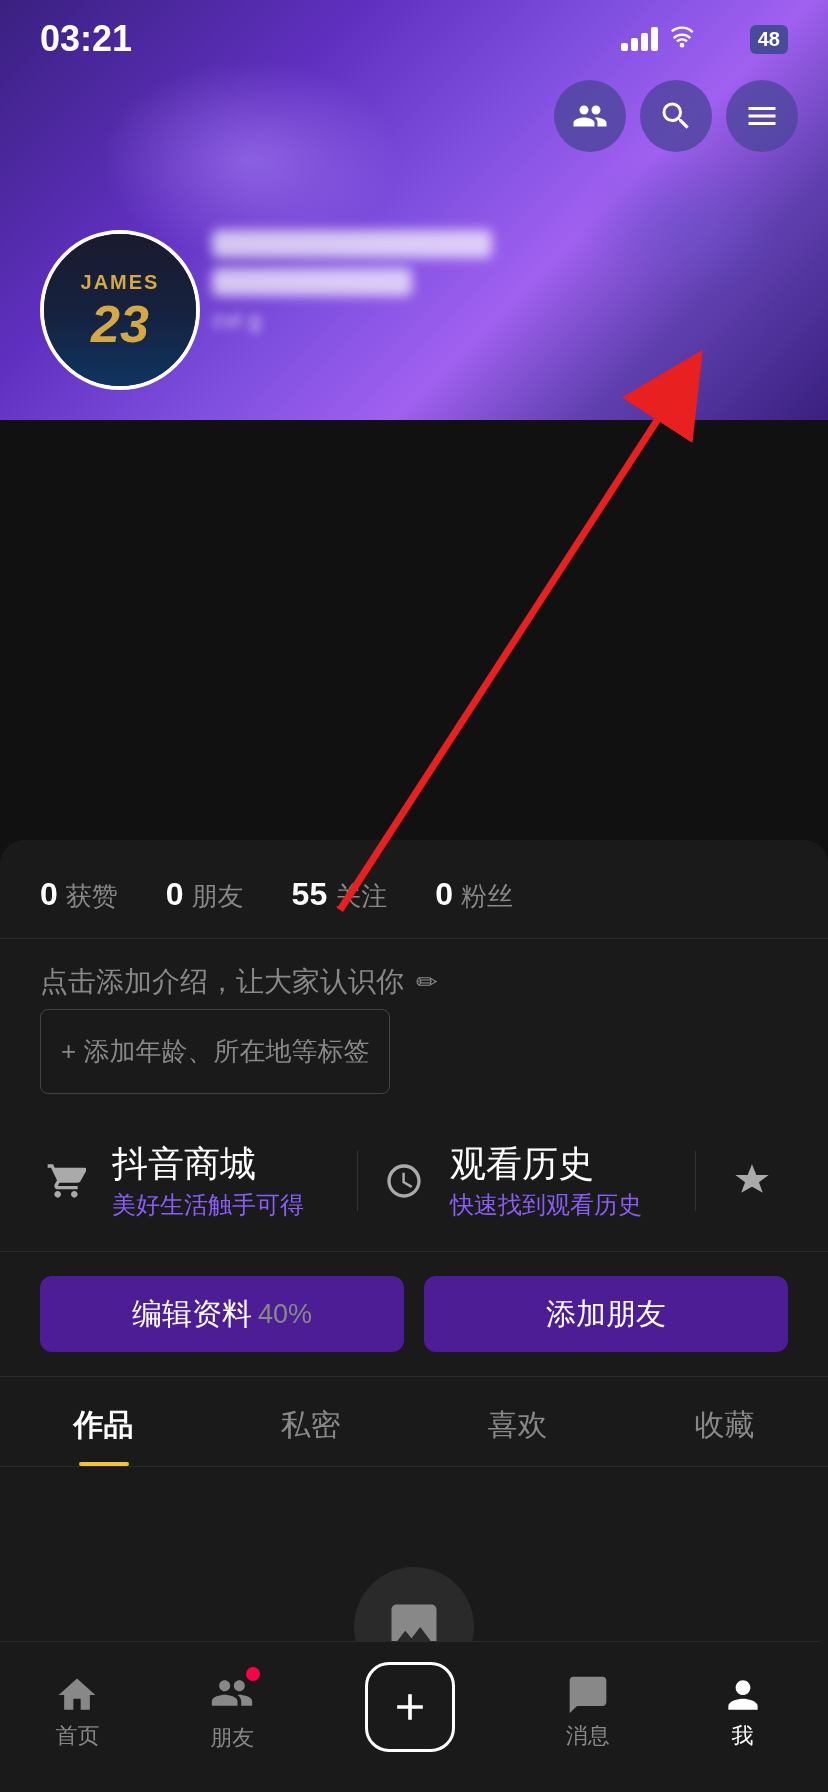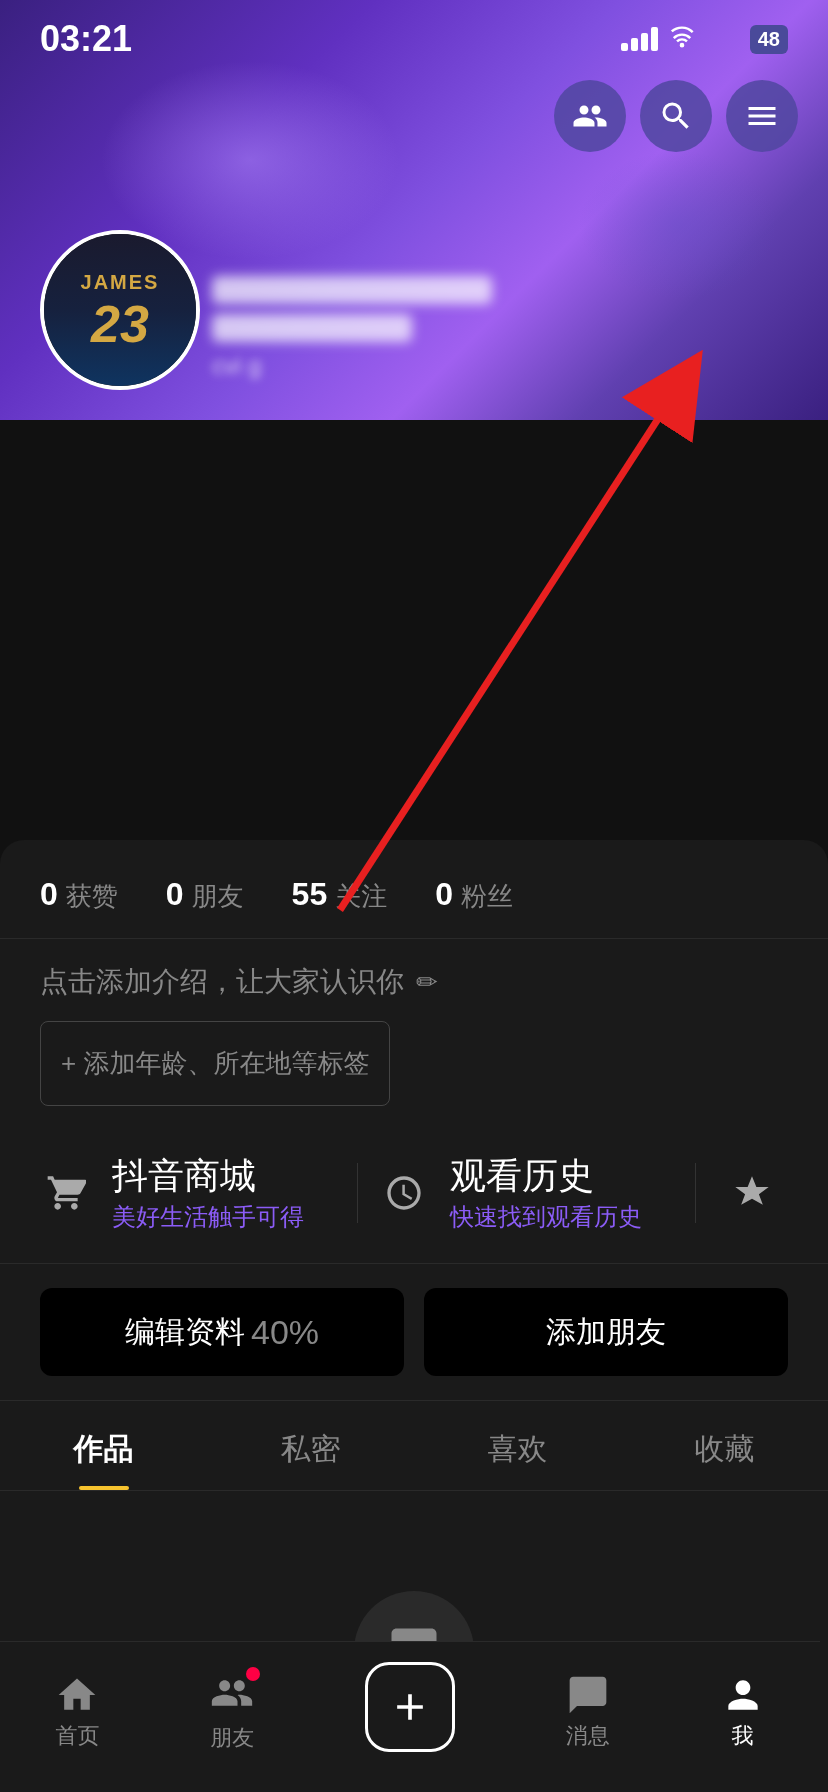--- a/index.html
+++ b/index.html
@@ -109,21 +109,20 @@
       height: 36px;
       fill: #fff;
     }
 
     
     .profile-area {
       position: absolute;
       bottom: 30px;
       left: 40px;
       display: flex;
-      align-items: flex-end;
       gap: 12px;
     }
     .avatar-circle {
       width: 160px;
       height: 160px;
       border-radius: 50%;
       border: 4px solid #fff;
       background: #222;
       overflow: hidden;
       display: flex;
@@ -211,21 +210,21 @@
     
     .bio-section {
       padding: 24px 40px 16px;
     }
     .bio-text {
       color: #888;
       font-size: 28px;
       display: flex;
       align-items: center;
       gap: 12px;
-      margin-bottom: 20px;
+      margin-bottom: 8px;
     }
     .edit-icon {
       font-size: 26px;
       color: #888;
     }
     .tag-btn {
       display: inline-flex;
       align-items: center;
       gap: 8px;
       border: 1px solid #444;
@@ -281,35 +280,35 @@
 
     
     .action-buttons {
       display: flex;
       gap: 20px;
       padding: 24px 40px;
       border-bottom: 1px solid #2a2a2a;
     }
     .profile-action-btn {
       flex: 1;
-      height: 88px;
+      height: 76px;
       border-radius: 12px;
-      background: #000000;
+      background: #4c1d95;
       border: none;
       color: #fff;
       font-size: 30px;
       font-weight: 500;
       cursor: pointer;
       display: flex;
       align-items: center;
       justify-content: center;
     }
     .profile-action-btn .pct {
       color: #888;
-      font-size: 34px;
+      font-size: 27px;
       margin-left: 6px;
     }
 
     
     .tabs-row {
       display: flex;
       border-bottom: 1px solid #2a2a2a;
     }
     .tab-item {
       flex: 1;

